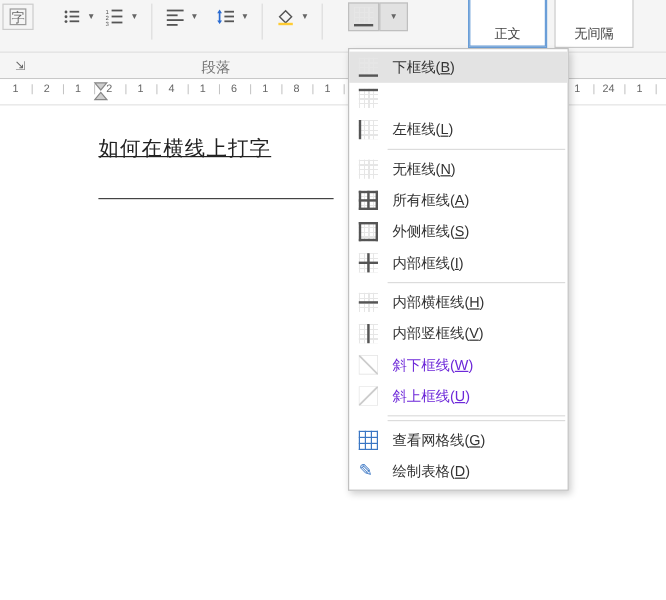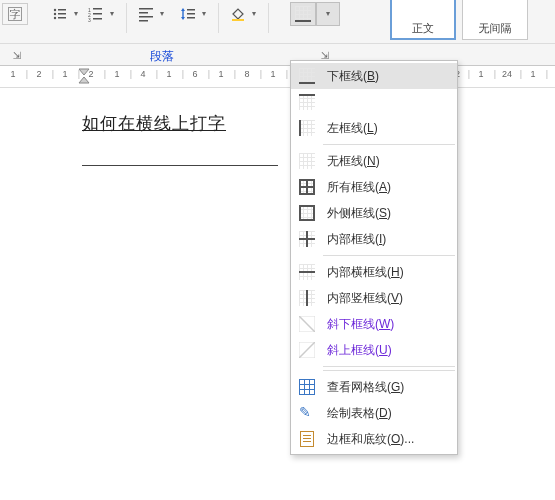--- a/index.html
+++ b/index.html
@@ -65,22 +65,22 @@
   
   .group-row {
     position: relative;
     height: 22px;
     background: #f5f5f5;
     border-bottom: 1px solid #c8c8c8;
   }
   .group-label {
     position: absolute;
     font-size: 12px;
-    color: #1d4ed8;
-    text-align: left;
+    color: #737373;
+    text-align: center;
   }
   .dialog-launch {
     position: absolute;
     width: 14px; height: 14px;
     font-size: 10px; color: #666;
     display:flex; align-items:center; justify-content:center;
   }
 
   
   .ruler {
@@ -128,22 +128,22 @@
     margin-top: 30px;
     margin-left: 0;
     width: 196px;
     border: none;
     border-top: 1px solid #444;
   }
 
   
   .menu {
     position: absolute;
-    left: 290px; top: 60px;
-    width: 168px;
+    left: 290px; top: 40px;
+    width: 184px;
     background: #fff;
     border: 1px solid #c0c0c0;
     box-shadow: 2px 3px 6px rgba(0,0,0,.2);
     padding: 2px 0;
     z-index: 10;
   }
   .menu-item {
     height: 26px;
     display: flex;
     align-items: center;
@@ -436,19 +436,13 @@
         <span class="ico-gridview"></span>
       </span>
       <span class="menu-text">查看网格线(<span class="menu-key">G</span>)</span>
     </div>
     <div class="menu-item">
       <span class="menu-ico">
         <span class="ico-pencil"></span>
       </span>
       <span class="menu-text">绘制表格(<span class="menu-key">D</span>)</span>
     </div>
-    <div class="menu-item">
-      <span class="menu-ico">
-        <span class="ico-pageborder"></span>
-      </span>
-      <span class="menu-text">边框和底纹(<span class="menu-key">O</span>)...</span>
-    </div>
   </div>
 
 </body></html>

